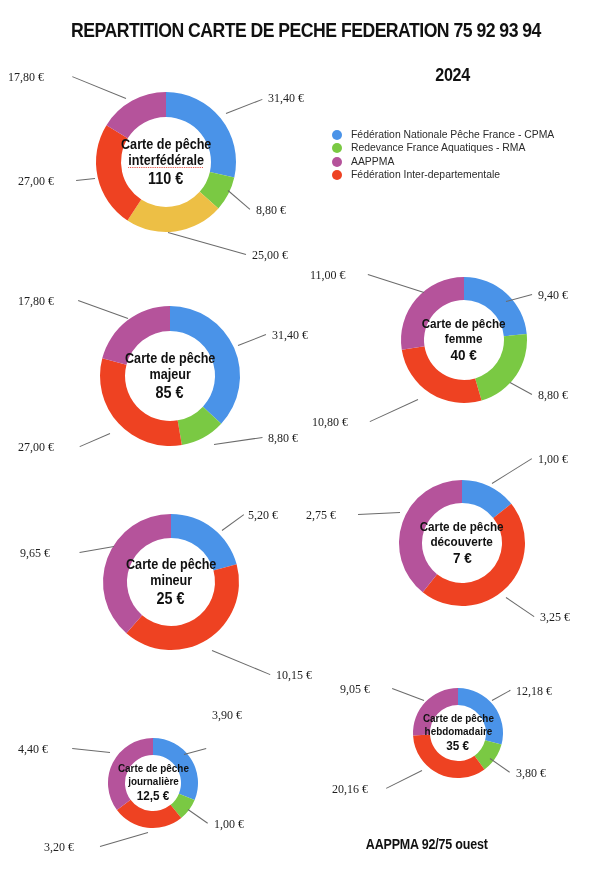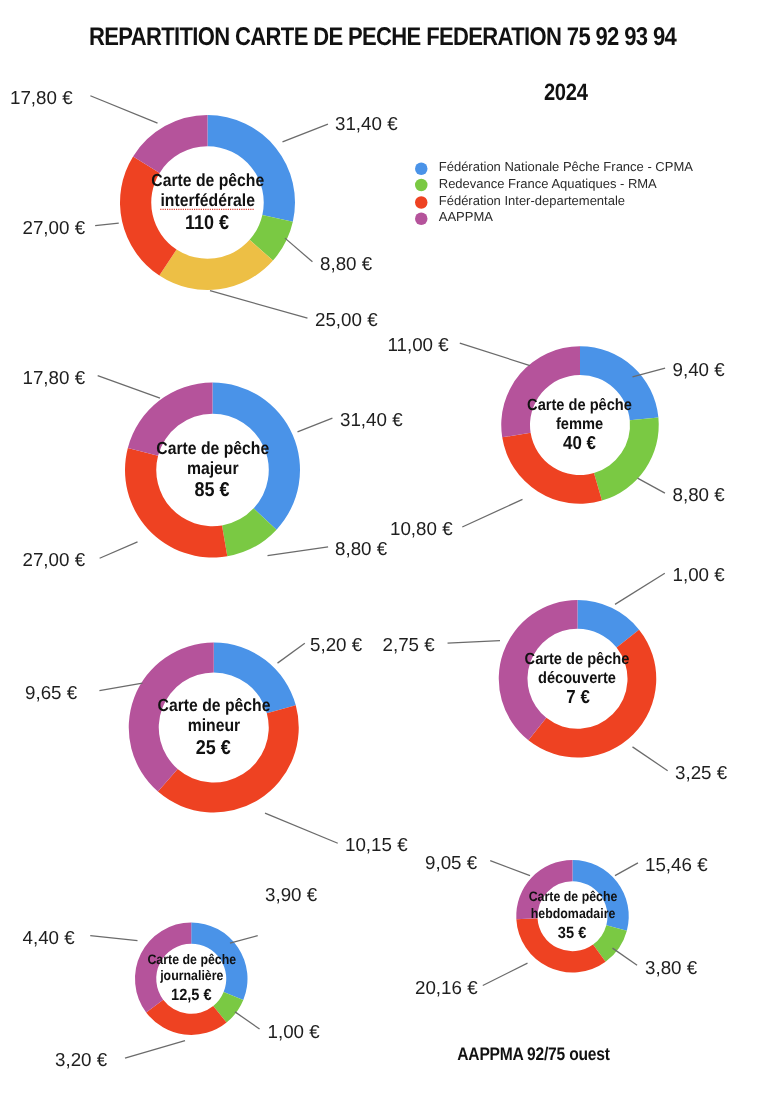--- a/index.html
+++ b/index.html
@@ -73,24 +73,24 @@
     text-decoration:underline;
     text-decoration-style:dotted;
     text-decoration-color:#e23b2e;
     text-decoration-thickness:1.3px;
     text-underline-offset:1.5px;
   }
 
   
   .lbl{
     position:absolute;
-    font-size:15px;
+    font-size:12px;
     color:#1f1f1f;
     white-space:nowrap;
-    font-family:Liberation Sans, sans-serif;
+    font-family:Liberation Serif, serif;
   }
   .lead{position:absolute;background:#6b6b6b;height:1px;transform-origin:left center;}
 </style>
 </head>
 <body>
 
 <div class="page">
 
   <div class="title">REPARTITION CARTE DE PECHE FEDERATION 75 92 93 94</div>
   <div class="year">2024</div>
@@ -98,26 +98,26 @@
   <div class="legend" id="legend">
       <div class="legend-row">
         <span class="legend-dot" style="background: rgb(74, 147, 232);"></span>
         <span class="legend-label">Fédération Nationale Pêche France - CPMA</span>
       </div>
       <div class="legend-row">
         <span class="legend-dot" style="background: rgb(122, 201, 67);"></span>
         <span class="legend-label">Redevance France Aquatiques - RMA</span>
       </div>
       <div class="legend-row">
+        <span class="legend-dot" style="background: rgb(181, 83, 155);"></span>
+        <span class="legend-label">AAPPMA</span>
+      </div>
+      <div class="legend-row">
         <span class="legend-dot" style="background: rgb(238, 66, 34);"></span>
         <span class="legend-label">Fédération Inter-departementale</span>
-      </div>
-      <div class="legend-row">
-        <span class="legend-dot" style="background: rgb(181, 83, 155);"></span>
-        <span class="legend-label">AAPPMA</span>
       </div>
     </div>
 
   <div id="charts-root">
       <div class="chart" style="left: 94px; top: 90px; width: 144px; height: 144px;">
         <svg width="144" height="144" viewBox="0 0 144 144">
           <path d="M 72 2 A 70 70 0 0 1 140.270283691315 87.46506917887429 L 115.88803951584536 81.94183018641918 A 45 45 0 0 0 72 27 Z" fill="#4a93e8"></path>
           <path d="M 140.270283691315 87.46506917887429 A 70 70 0 0 1 124.3753517500291 118.44160342904541 L 105.66986898216156 101.85531649010063 A 45 45 0 0 0 115.88803951584536 81.94183018641918 Z" fill="#7ac943"></path>
           <path d="M 124.3753517500291 118.44160342904541 A 70 70 0 0 1 33.4848948444116 130.45157546939149 L 47.24028954283603 109.57601280175166 A 45 45 0 0 0 105.66986898216156 101.85531649010063 Z" fill="#edbf45"></path>
           <path d="M 33.4848948444116 130.45157546939149 A 70 70 0 0 1 12.47242220314103 35.16974773859262 L 33.73227141630495 48.32340926052383 A 45 45 0 0 0 47.24028954283603 109.57601280175166 Z" fill="#ee4222"></path>
@@ -263,20 +263,20 @@
     <div class="lbl" style="left: 306px; top: 508px;">2,75 €</div>
     <div class="lead" style="left: 184px; top: 754px; width: 22.8035px; background: rgb(107, 107, 107); transform: rotate(-0.266252rad);"></div>
     <div class="lbl" style="left: 212px; top: 708px;">3,90 €</div>
     <div class="lead" style="left: 188px; top: 809px; width: 24.4131px; background: rgb(107, 107, 107); transform: rotate(0.610726rad);"></div>
     <div class="lbl" style="left: 214px; top: 817px;">1,00 €</div>
     <div class="lead" style="left: 148px; top: 832px; width: 50px; background: rgb(107, 107, 107); transform: rotate(2.8578rad);"></div>
     <div class="lbl" style="left: 44px; top: 840px;">3,20 €</div>
     <div class="lead" style="left: 110px; top: 752px; width: 38.2099px; background: rgb(107, 107, 107); transform: rotate(-3.03672rad);"></div>
     <div class="lbl" style="left: 18px; top: 742px;">4,40 €</div>
     <div class="lead" style="left: 492px; top: 700px; width: 20.5913px; background: rgb(107, 107, 107); transform: rotate(-0.507099rad);"></div>
-    <div class="lbl" style="left: 516px; top: 684px;">15,46 €</div>
+    <div class="lbl" style="left: 516px; top: 684px;">12,18 €</div>
     <div class="lead" style="left: 490px; top: 758px; width: 24.4131px; background: rgb(107, 107, 107); transform: rotate(0.610726rad);"></div>
     <div class="lbl" style="left: 516px; top: 766px;">3,80 €</div>
     <div class="lead" style="left: 422px; top: 770px; width: 40.2492px; background: rgb(107, 107, 107); transform: rotate(2.67795rad);"></div>
     <div class="lbl" style="left: 332px; top: 782px;">20,16 €</div>
     <div class="lead" style="left: 424px; top: 700px; width: 34.176px; background: rgb(107, 107, 107); transform: rotate(-2.78282rad);"></div>
     <div class="lbl" style="left: 340px; top: 682px;">9,05 €</div>
   </div>
 
 </body></html>

